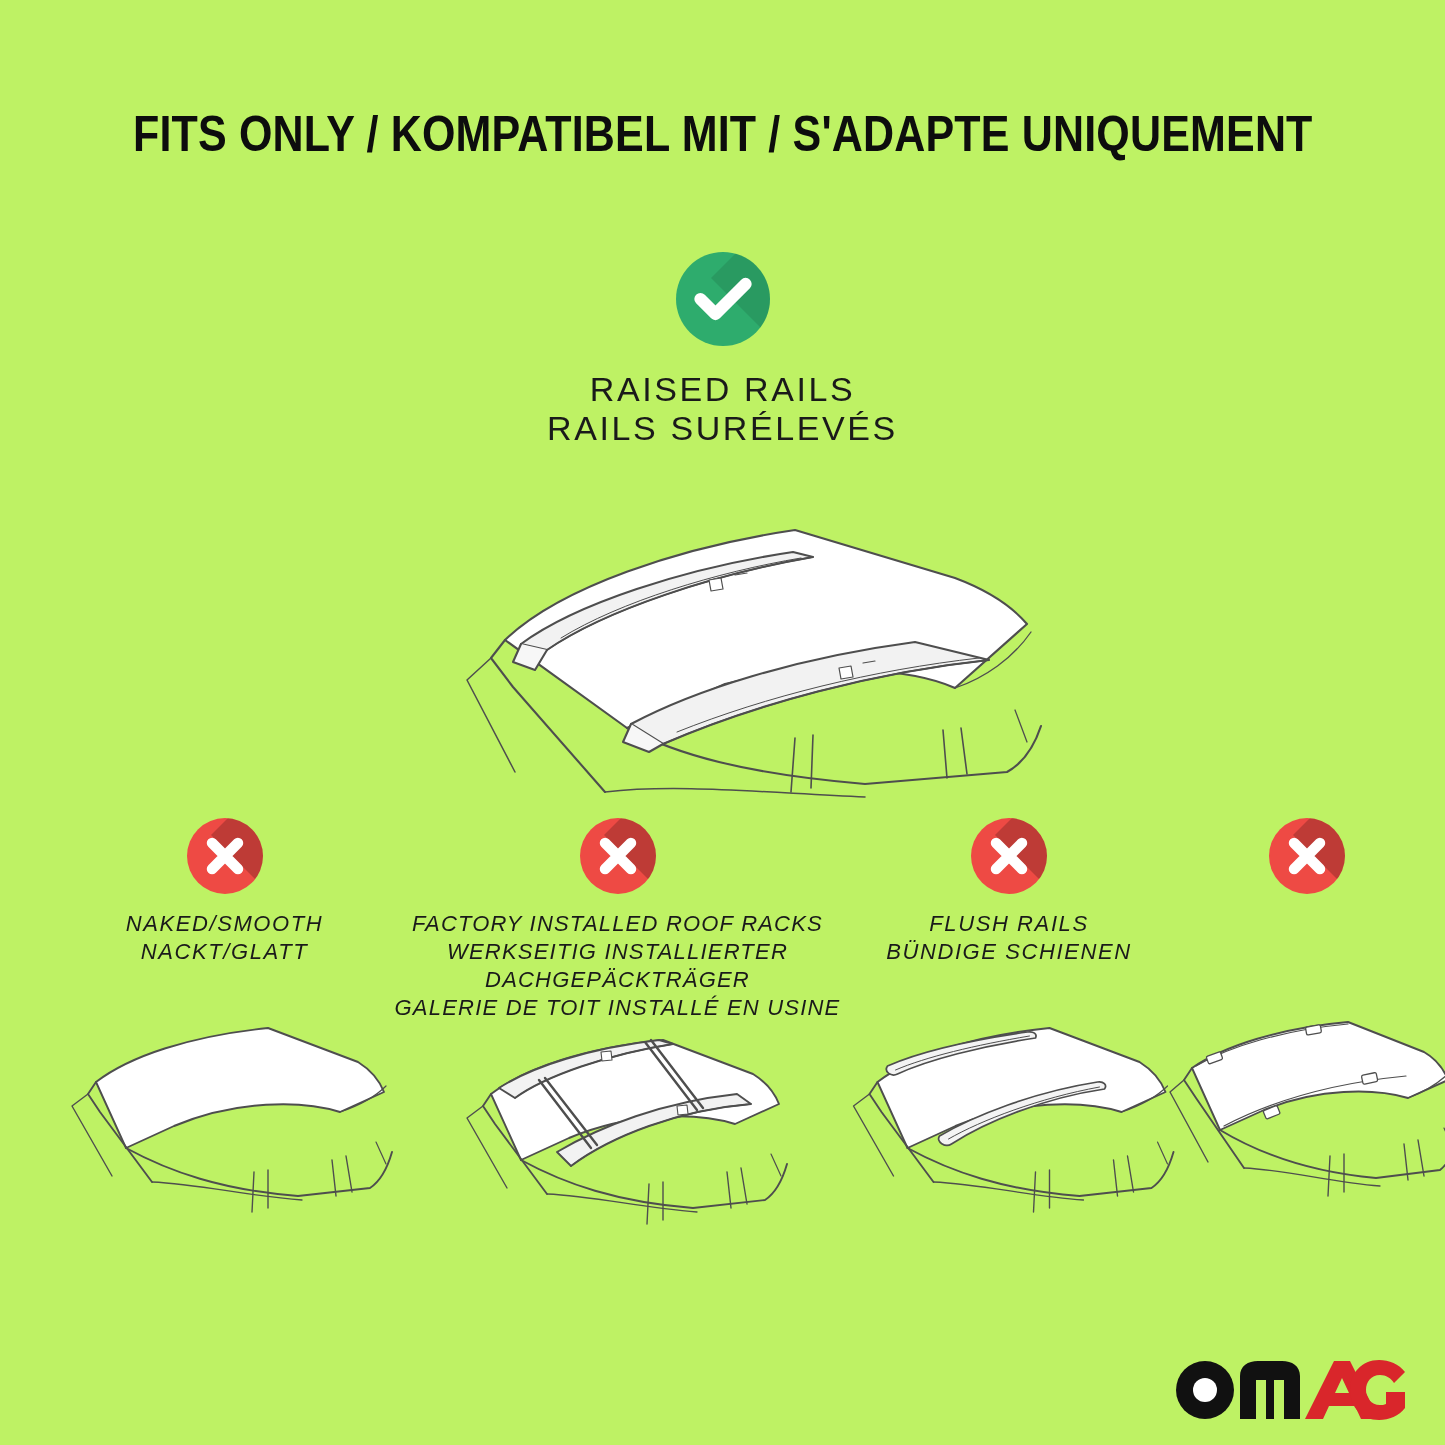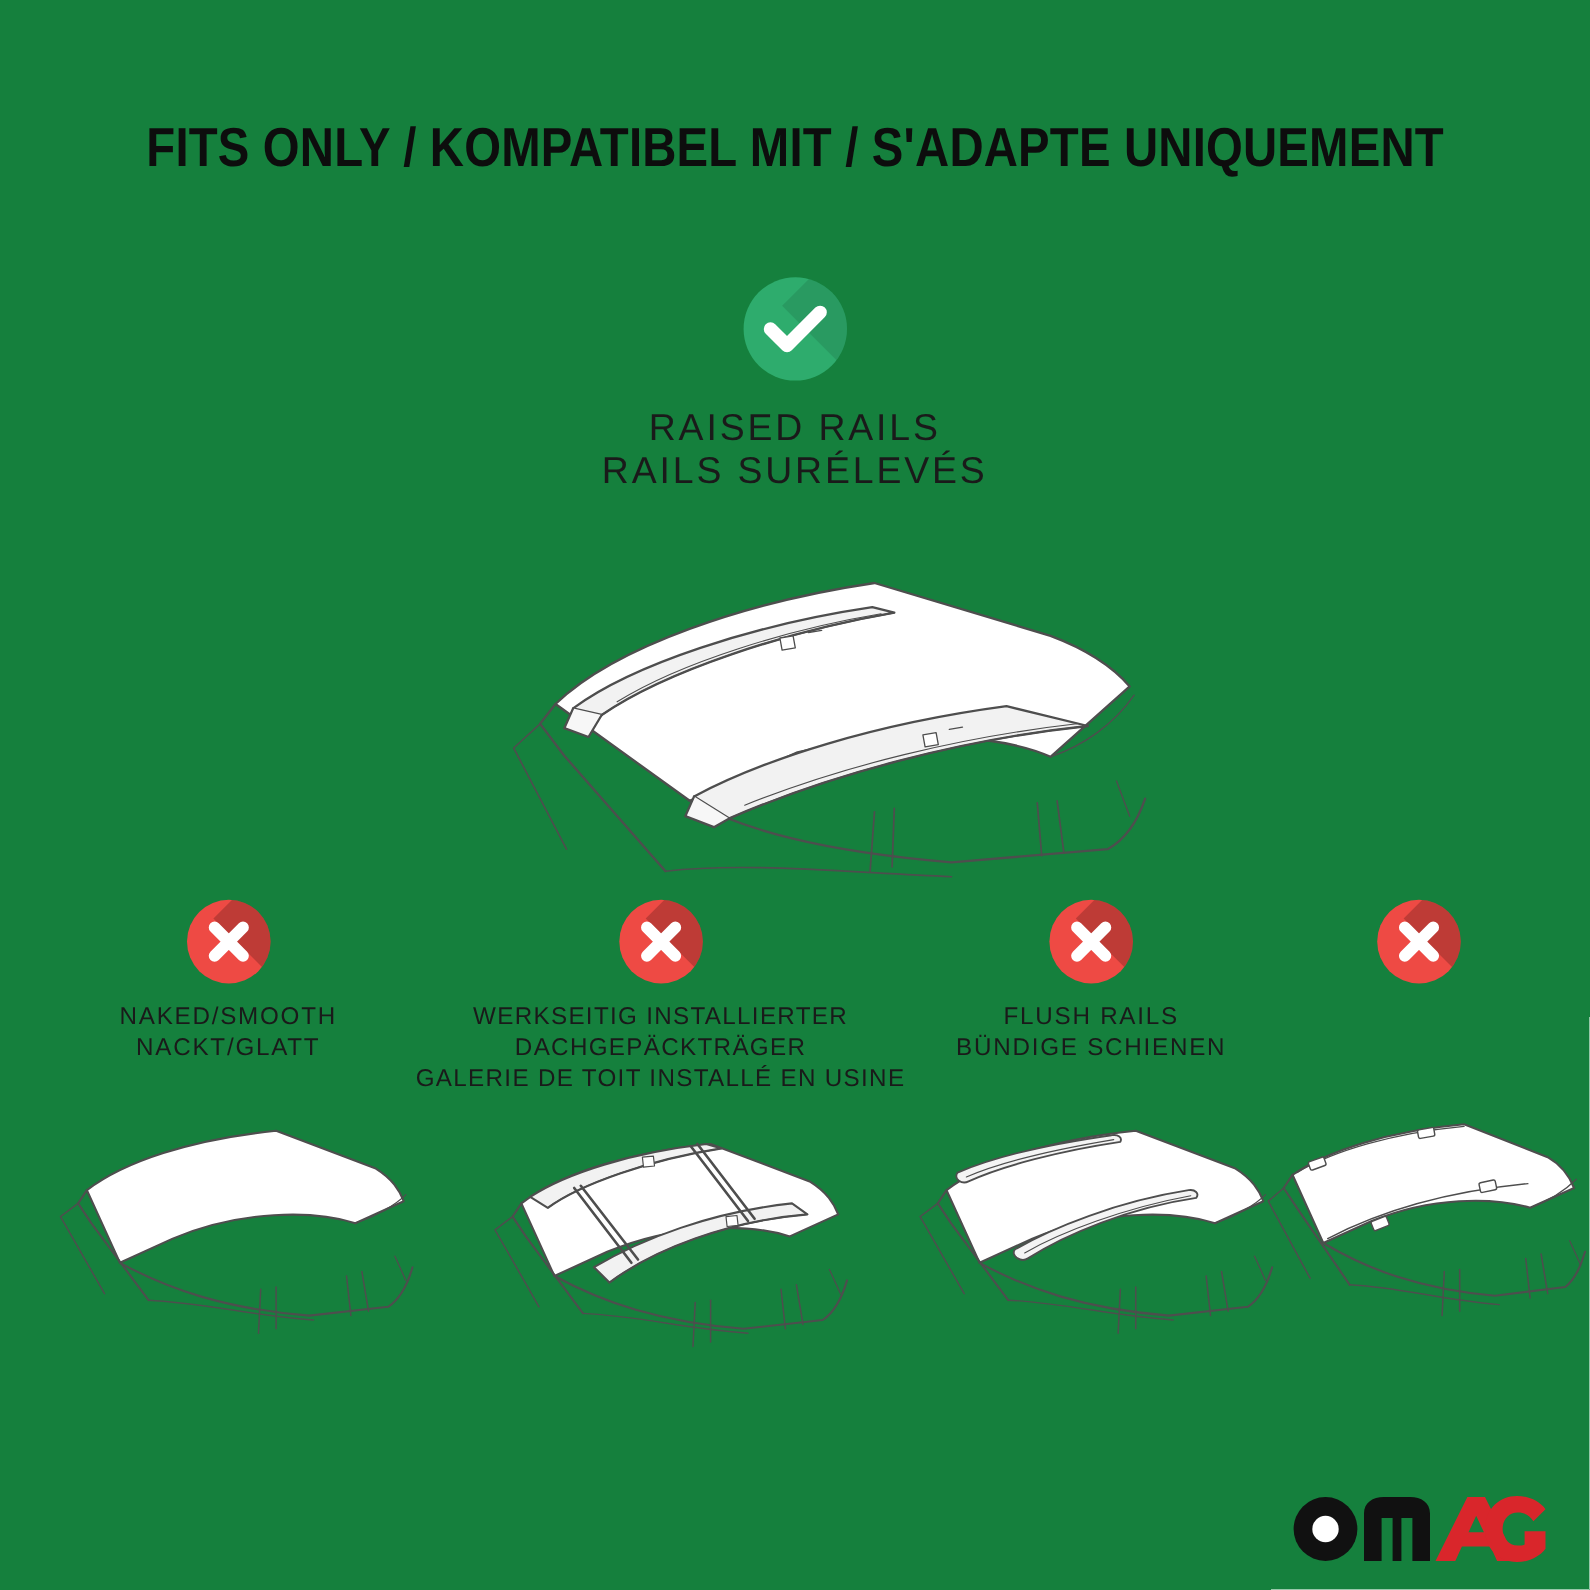--- a/index.html
+++ b/index.html
@@ -9,21 +9,21 @@
     height: 1445px;
     background: #ffffff;
     font-family: "Liberation Sans", sans-serif;
     overflow: hidden;
   }
 
   .page {
     position: relative;
     width: 1445px;
     height: 1445px;
-    background: #15803d;
+    background: #bef264;
     padding-left: 41px;
   }
 
   
   .title-bar {
     position: absolute;
     top: 104px;
     left: 0;
     width: 1445px;
     text-align: center;
@@ -123,23 +123,24 @@
     left: 395px;
     width: 660px;
     height: 310px;
   }
   .hero-art svg { width: 100%; height: 100%; display: block; }
 
   
   .cols {
     position: absolute;
     top: 818px;
-    left: 0;
+    left: 17px;
     width: 1163px;
     height: 470px;
+    font-style: italic;
   }
   .col {
     position: absolute;
     top: 0;
     text-align: center;
   }
   .col .badge { width: 76px; height: 76px; }
 
   .col-labels { margin-top: 16px; }
   .col-labels .lbl {
@@ -279,20 +280,21 @@
 
     <div class="col c2">
       <div class="badge no">
         <div class="disc"></div>
         <div class="shadow"></div>
         <svg viewBox="0 0 100 100">
           <path d="M33 33 L67 67 M67 33 L33 67" fill="none" stroke="#ffffff" stroke-width="14" stroke-linecap="round"></path>
         </svg>
       </div>
       <div class="col-labels">
+        <div class="lbl">FACTORY INSTALLED ROOF RACKS</div>
         <div class="lbl">WERKSEITIG INSTALLIERTER</div>
         <div class="lbl">DACHGEPÄCKTRÄGER</div>
         <div class="lbl">GALERIE DE TOIT INSTALLÉ EN USINE</div>
       </div>
       <div class="col-art">
         <svg viewBox="0 0 370 232" width="370" height="232" fill="none" stroke="#4e4e4e" stroke-width="1.9" stroke-linecap="round" stroke-linejoin="round">
           <path d="M58 86 C 92 60, 152 40, 230 32 L 320 66 C 336 76, 342 86, 346 96
                    L 302 116 C 264 104, 198 104, 136 130 L 88 152 Z" fill="#ffffff" stroke="#4e4e4e"></path>
           <path d="M58 86 L 50 98 L 62 116 L 114 186" stroke="#4e4e4e"></path>
           <path d="M50 98 L 34 110 L 74 180" stroke="#4e4e4e" stroke-width="1.4"></path>

